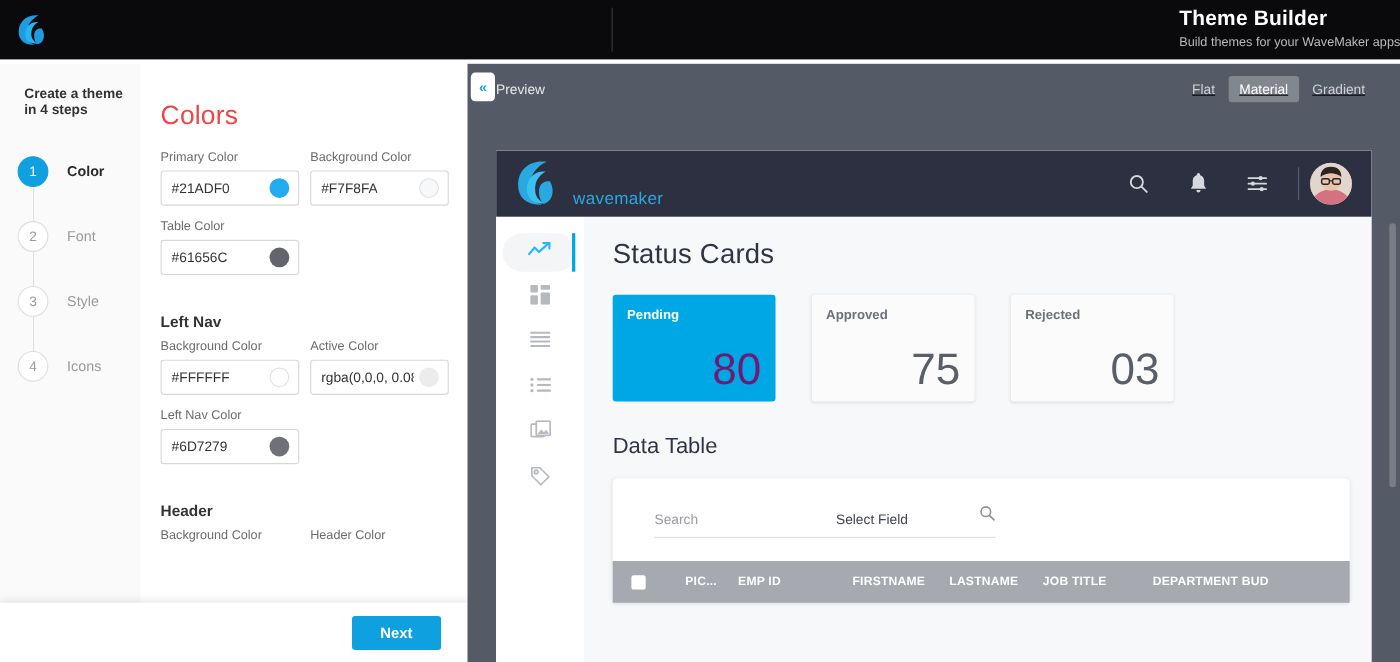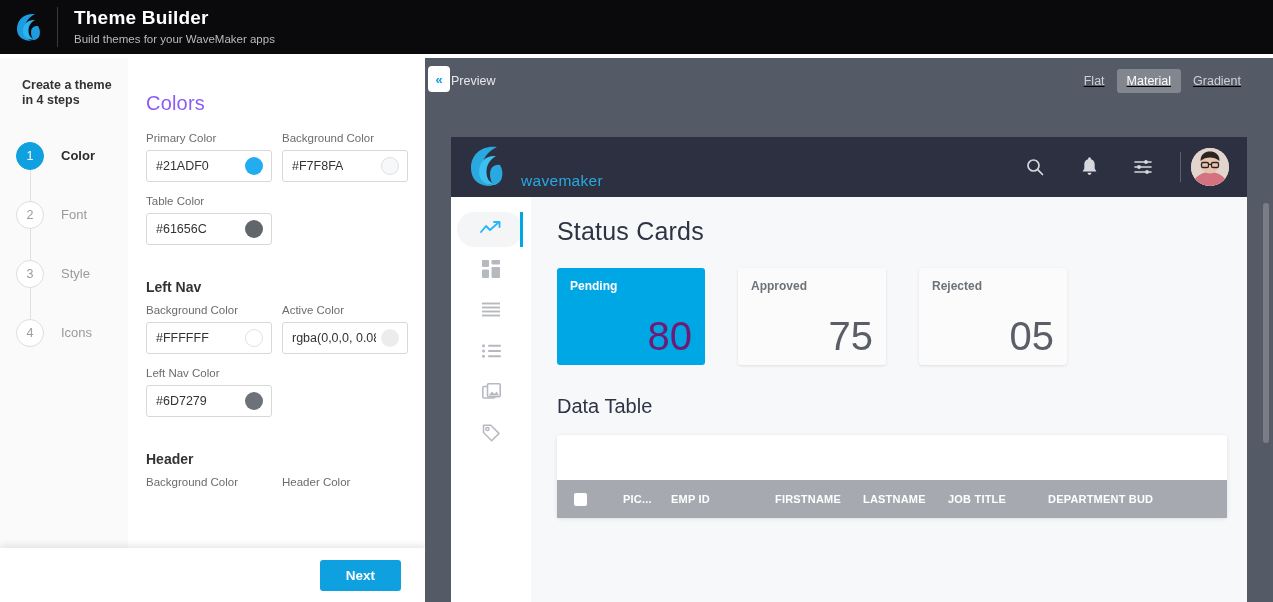--- a/index.html
+++ b/index.html
@@ -7,21 +7,21 @@
     width: 1273px; height: 602px;
     font-family: "Liberation Sans", sans-serif;
     overflow: hidden;
     background: #ffffff;
   }
   #app { position: relative; width: 1273px; height: 602px; }
 
   
   .topbar {
     position: absolute; left:0; top:0; width:1273px; height:54px;
-    background:#0a0a0c; display:flex; align-items:center;
+    background:#0a0a0c; display:flex; align-items:center;justify-content:space-between;
   }
   .topbar-logo { width:57px; height:58px; display:flex; align-items:center; justify-content:center; }
   .topbar-sep { width:1px; height:40px; background:#3a3a3e; }
   .topbar-text { padding-left:16px; }
   .topbar-title { color:#ffffff; font-size:19px; font-weight:bold; letter-spacing:.2px; line-height:22px; }
   .topbar-sub { color:#b9babd; font-size:11.5px; line-height:16px; margin-top:2px; }
 
   
   .steps {
     position:absolute; left:0; top:58px; width:148px; height:544px;
@@ -40,21 +40,21 @@
   .step-label { margin-left:17px; font-size:13px; color:#9a9a9a; }
   .step.active .step-label { color:#2b2b2b; font-weight:bold; }
   .step-line { position:absolute; left:30px; top:42px; width:1px; height:35px; background:#e0e0e0; z-index:1; }
 
   
   .formpanel {
     position:absolute; left:128px; top:58px; width:297px; height:544px;
     background:#ffffff; overflow:hidden;
   }
   .formpanel-inner { padding:34px 0 0 18px; }
-  .panel-h1 { font-size:20px; color:#8b5cf6; font-weight:normal; letter-spacing:.2px; }
+  .panel-h1 { font-size:24px; color:#ef4444; font-weight:normal; letter-spacing:.2px; }
   .group-title { font-size:14px; font-weight:bold; color:#333; margin:22px 0 8px 0; }
   .fieldgrid { display:flex; flex-wrap:wrap; gap:0 10px; margin-top:16px; }
   .field { width:126px; margin-bottom:12px; }
   .field-label { font-size:11.5px; color:#6c6c6c; margin-bottom:5px; line-height:14px; }
   .colorinput {
     height:32px; border:1px solid #d8d8d8; border-radius:3px;
     display:flex; align-items:center; justify-content:space-between;
     padding:0 8px 0 9px; background:#fff; overflow:hidden;
   }
   .colorinput-val { font-size:12.5px; color:#333; white-space:nowrap; overflow:hidden; }
@@ -420,26 +420,36 @@
             <div class="card primary">
               <div class="card-label">Pending</div>
               <div class="card-value">80</div>
             </div>
             <div class="card">
               <div class="card-label">Approved</div>
               <div class="card-value">75</div>
             </div>
             <div class="card">
               <div class="card-label">Rejected</div>
-              <div class="card-value">05</div>
+              <div class="card-value">03</div>
             </div>
           </div>
 
           <div class="sec-title2">Data Table</div>
           <div class="table-card">
+            <div class="table-search">
+              <span class="ts-placeholder">Search</span>
+              <span class="ts-select">Select Field</span>
+              <span class="ts-icon">
+                <svg width="15" height="15" viewBox="0 0 15 15" fill="none" stroke="#8d9097" stroke-width="1.4">
+                  <circle cx="6.2" cy="6.2" r="4.4"></circle>
+                    <line x1="9.5" y1="9.5" x2="13.6" y2="13.6" stroke-linecap="round"></line>
+                </svg>
+              </span>
+            </div>
             <div class="table-head">
               <span class="th-check"></span>
               <span class="th" style="width:48px">PIC...</span>
               <span class="th" style="width:104px">EMP ID</span>
               <span class="th" style="width:88px">FIRSTNAME</span>
               <span class="th" style="width:85px">LASTNAME</span>
               <span class="th" style="width:100px">JOB TITLE</span>
               <span class="th">DEPARTMENT BUD</span>
             </div>
           </div>

